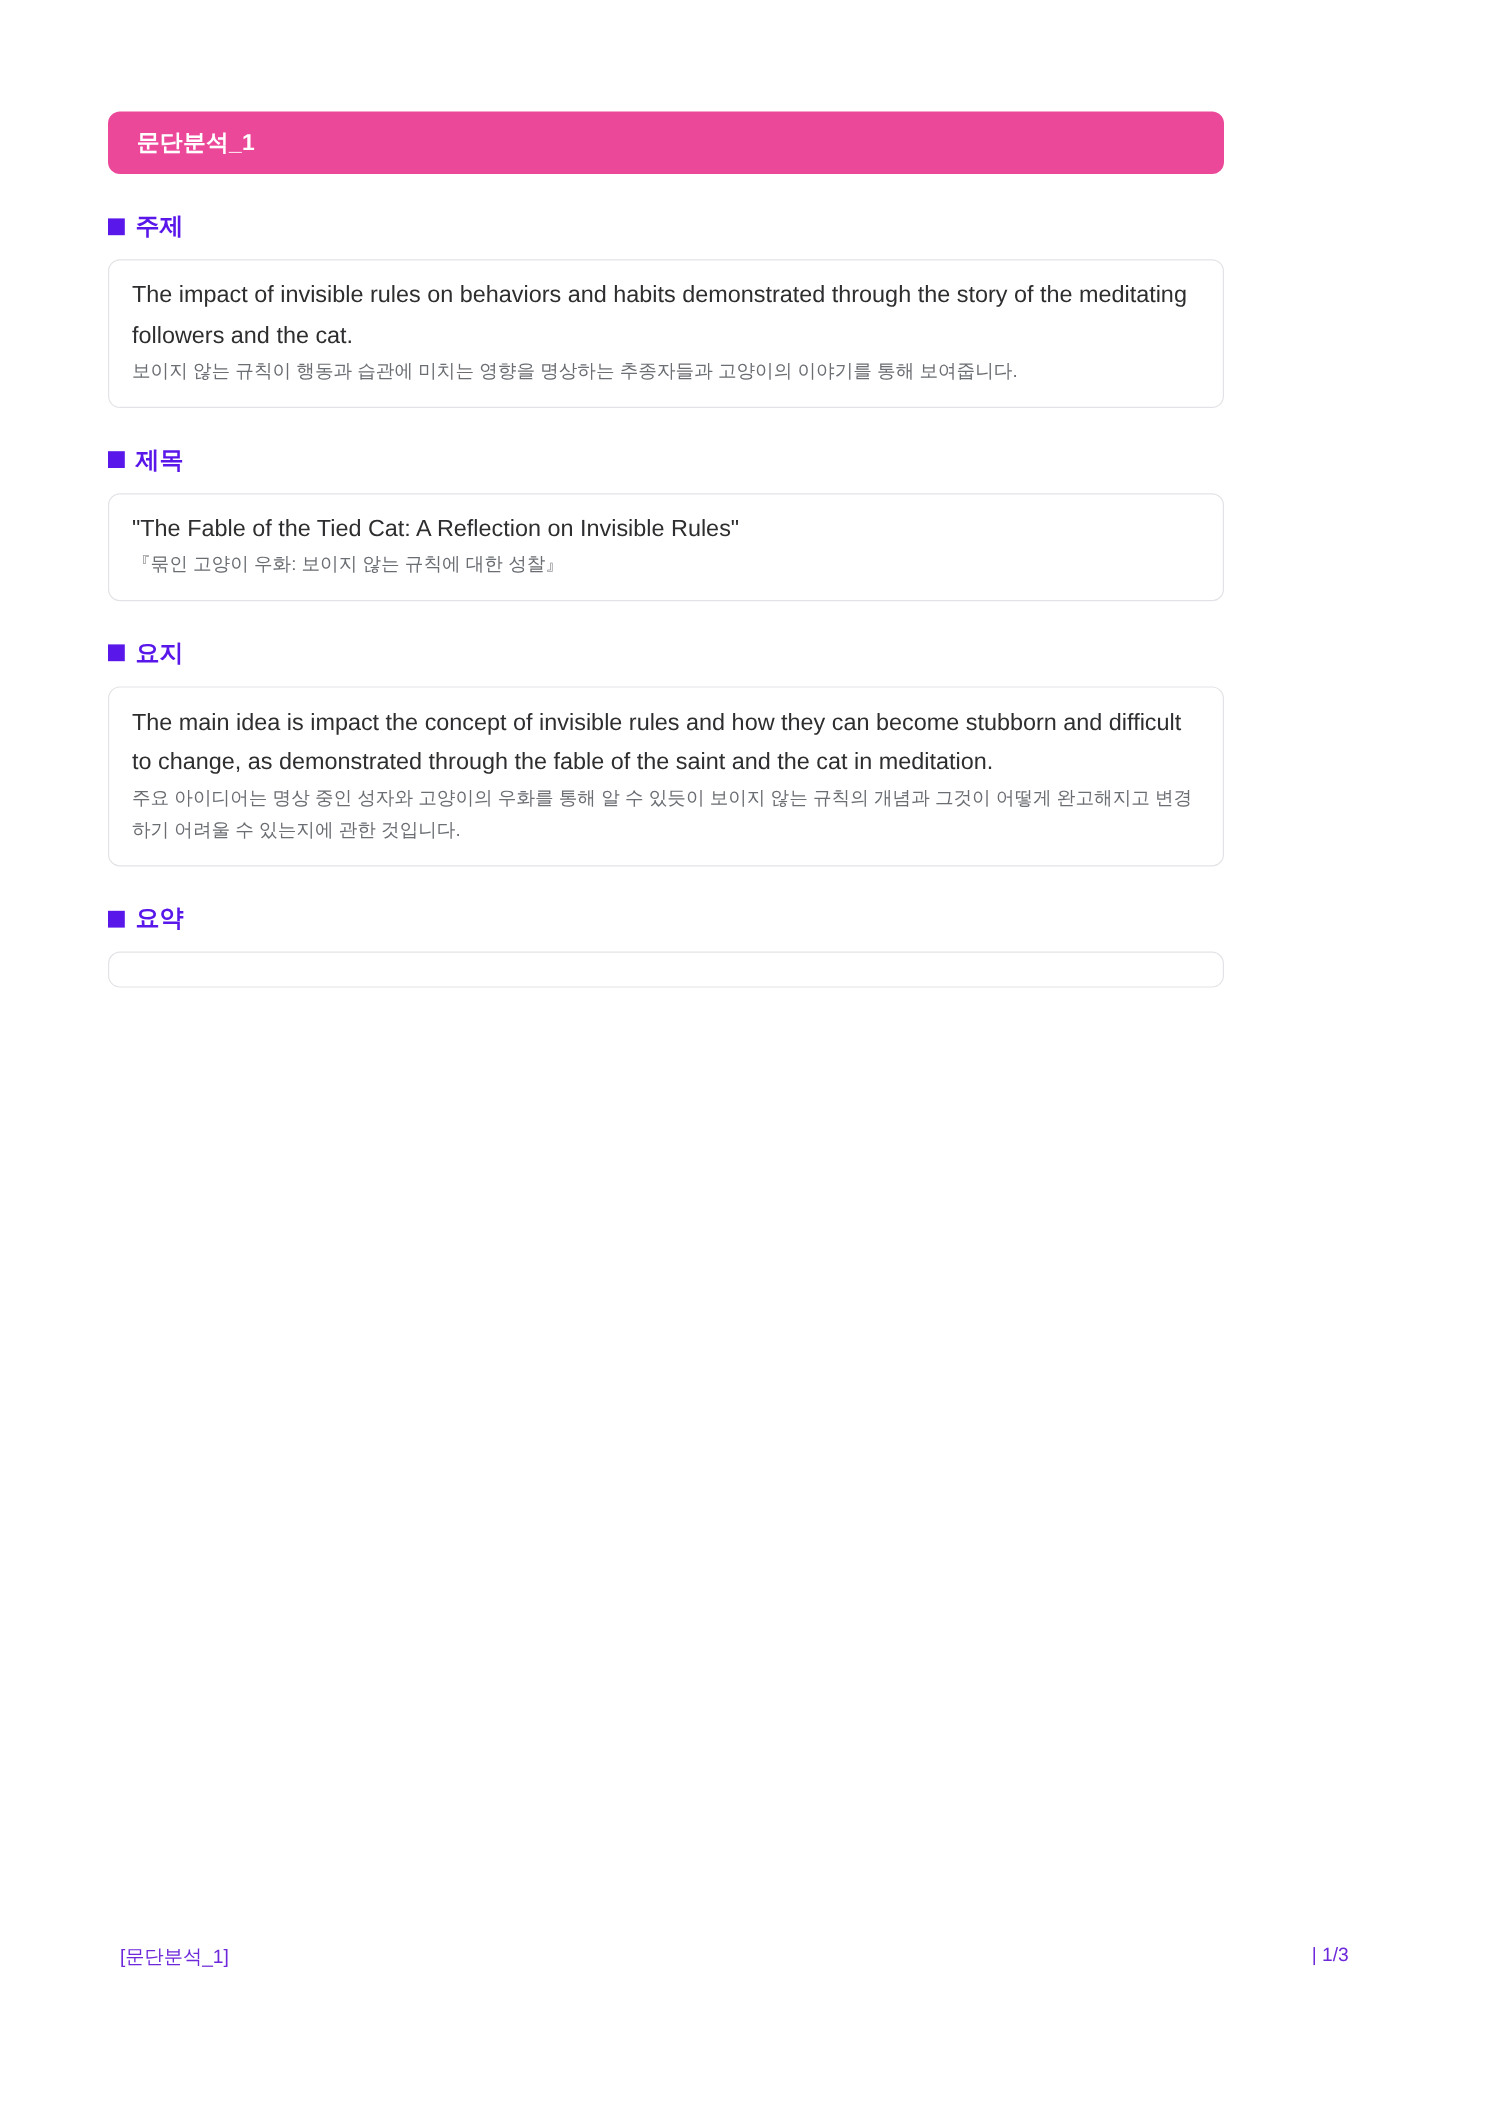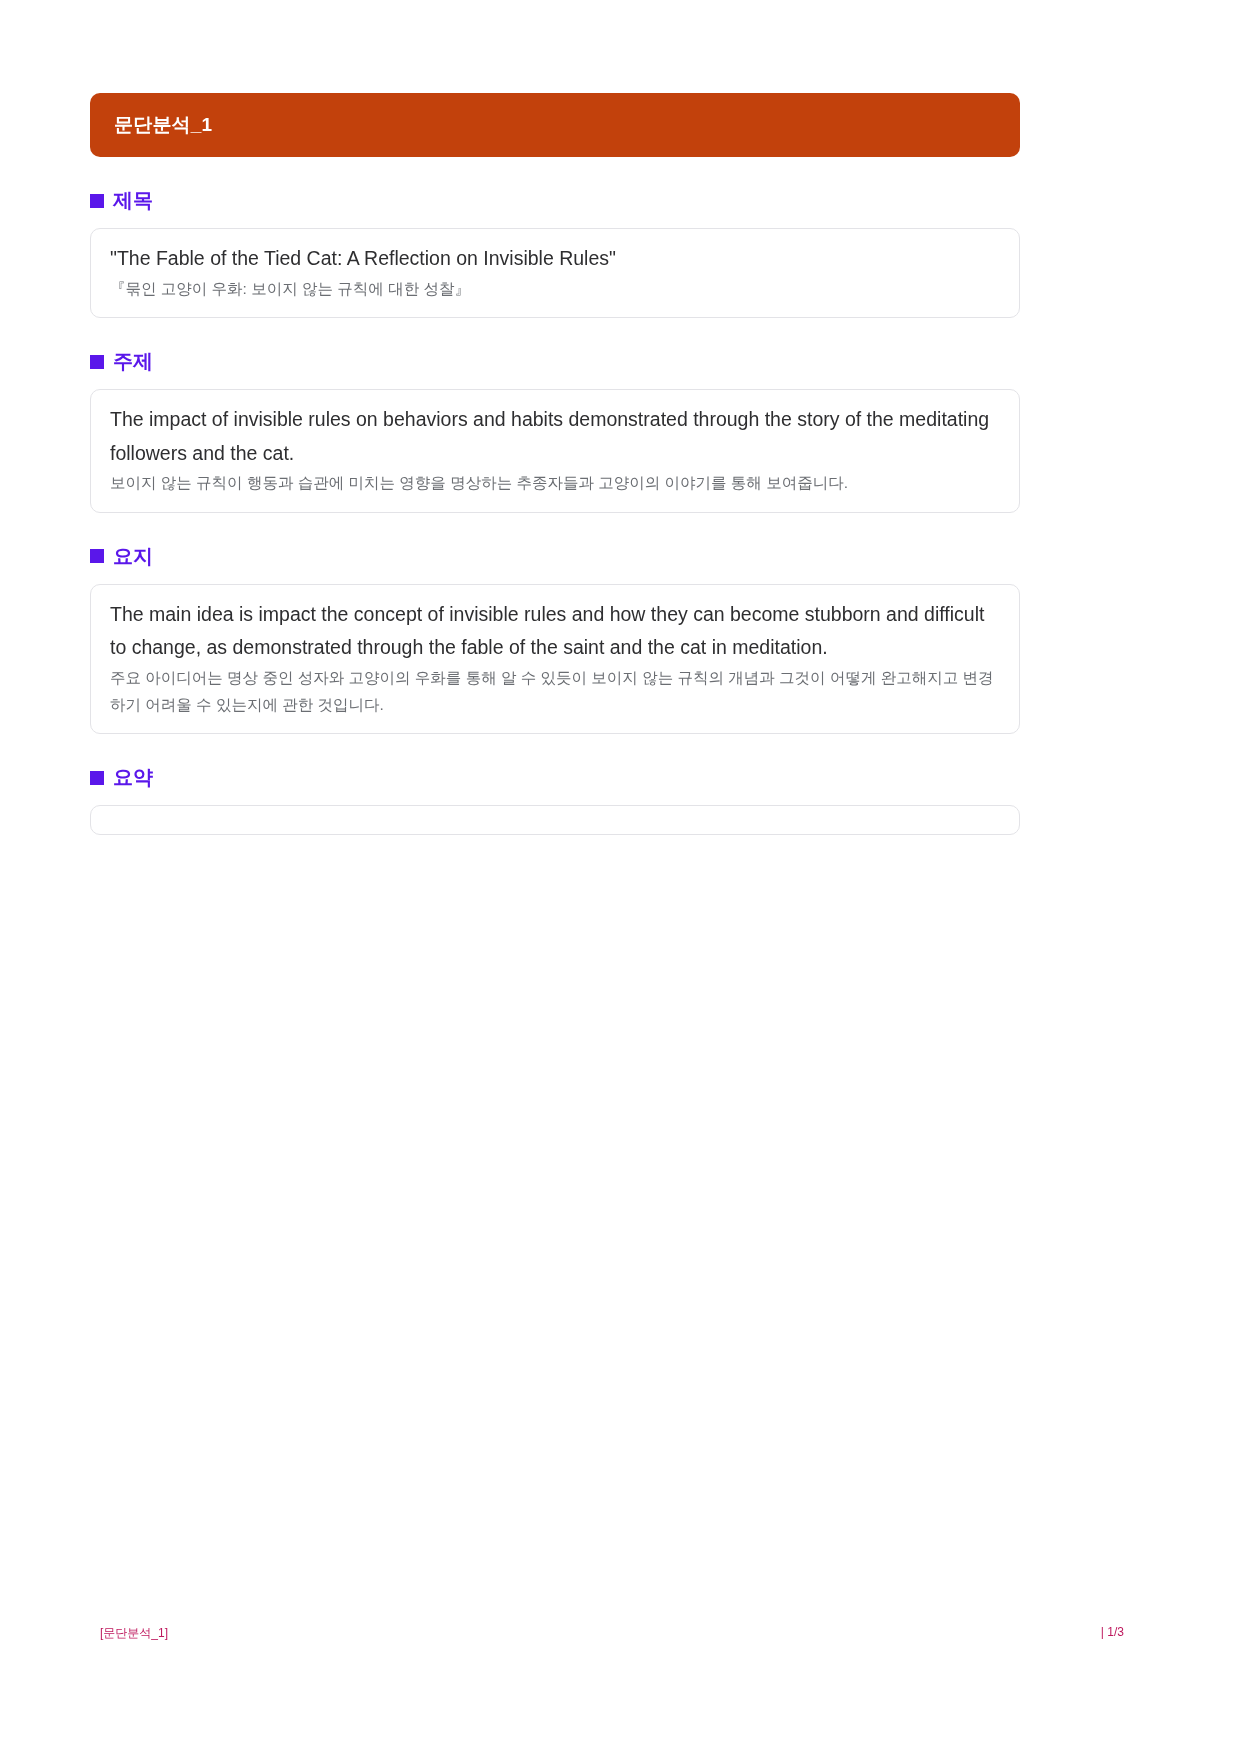--- a/index.html
+++ b/index.html
@@ -11,23 +11,23 @@
     position: relative;
     font-family: "Liberation Sans", "DejaVu Sans", sans-serif;
   }
   .content {
     position: absolute;
     left: 90px;
     top: 93px;
     width: 930px;
   }
   .header-bar {
-    background: #c2410c;
+    background: #ec4899;
     border-radius: 10px;
-    height: 64px;
+    height: 52px;
     display: flex;
     align-items: center;
     padding: 0 24px;
   }
   .header-bar .title {
     color: #ffffff;
     font-size: 19px;
     font-weight: bold;
     letter-spacing: 0.2px;
   }
@@ -66,52 +66,52 @@
     line-height: 1.72;
     color: #6a6d72;
   }
   .footer {
     position: absolute;
     left: 100px;
     right: 116px;
     bottom: 112px;
     display: flex;
     justify-content: space-between;
-    font-size: 12px;
-    color: #be185d;
+    font-size: 16px;
+    color: #6d28d9;
   }
 </style>
 </head>
 <body>
 
 <div class="content">
 
   <div class="header-bar">
     <span class="title">문단분석_1</span>
   </div>
 
   <section class="block">
     <h2 class="block-heading">
       <span class="sq"></span>
-      <span>제목</span>
+      <span>주제</span>
     </h2>
     <div class="box">
-      <p class="en">"The Fable of the Tied Cat: A Reflection on Invisible Rules"</p>
-      <p class="ko">『묶인 고양이 우화: 보이지 않는 규칙에 대한 성찰』</p>
+      <p class="en">The impact of invisible rules on behaviors and habits demonstrated through the story of the meditating followers and the cat.</p>
+      <p class="ko">보이지 않는 규칙이 행동과 습관에 미치는 영향을 명상하는 추종자들과 고양이의 이야기를 통해 보여줍니다.</p>
     </div>
   </section>
 
   <section class="block">
     <h2 class="block-heading">
       <span class="sq"></span>
-      <span>주제</span>
+      <span>제목</span>
     </h2>
     <div class="box">
-      <p class="en">The impact of invisible rules on behaviors and habits demonstrated through the story of the meditating followers and the cat.</p>
-      <p class="ko">보이지 않는 규칙이 행동과 습관에 미치는 영향을 명상하는 추종자들과 고양이의 이야기를 통해 보여줍니다.</p>
+      <p class="en">"The Fable of the Tied Cat: A Reflection on Invisible Rules"</p>
+      <p class="ko">『묶인 고양이 우화: 보이지 않는 규칙에 대한 성찰』</p>
     </div>
   </section>
 
   <section class="block">
     <h2 class="block-heading">
       <span class="sq"></span>
       <span>요지</span>
     </h2>
     <div class="box">
       <p class="en">The main idea is impact the concept of invisible rules and how they can become stubborn and difficult to change, as demonstrated through the fable of the saint and the cat in meditation.</p>

